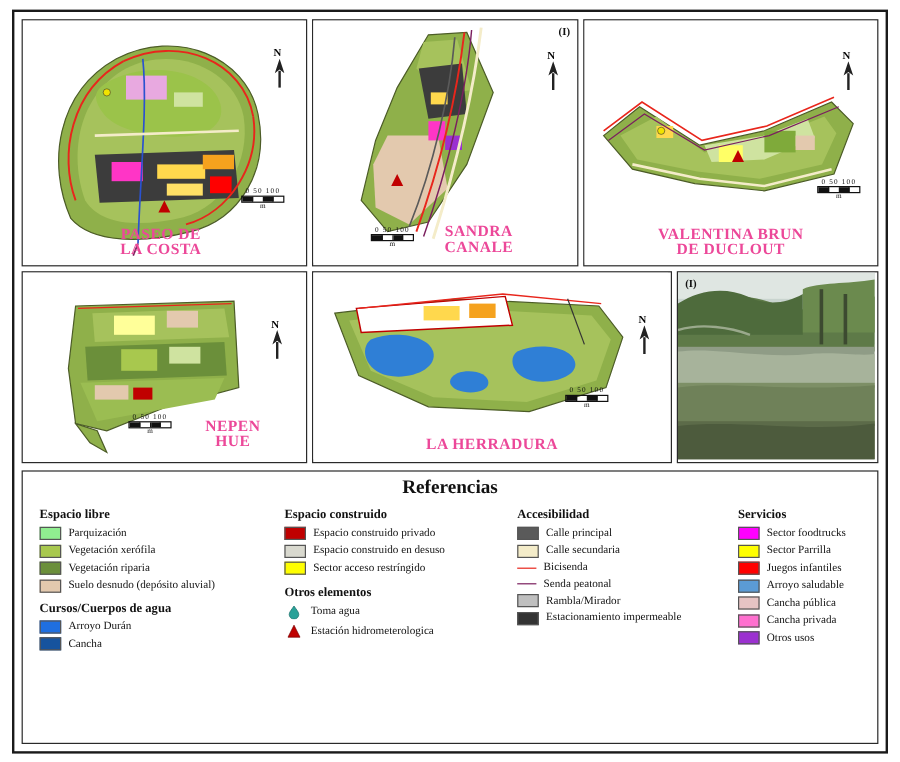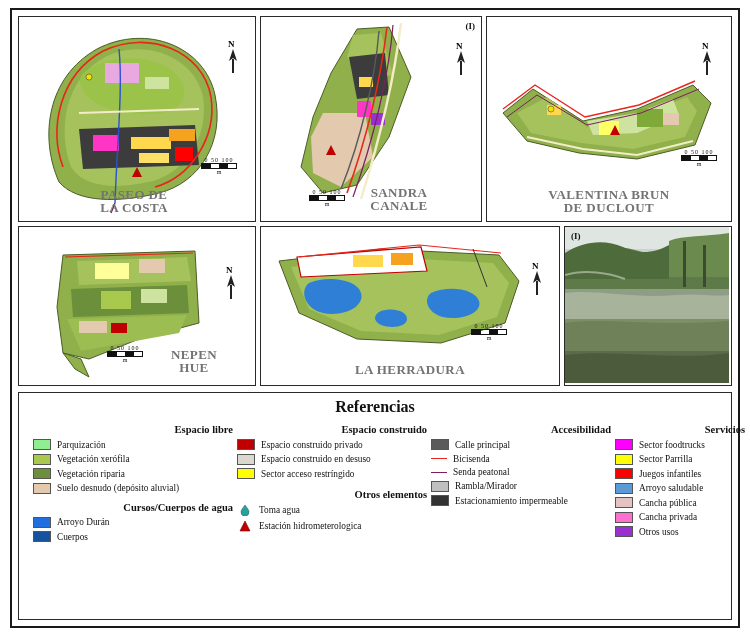--- a/index.html
+++ b/index.html
@@ -1,38 +1,38 @@
 <!DOCTYPE html>
 <html><head>
 <meta charset="utf-8">
 <style>
   html,body{margin:0;padding:0;background:#ffffff;}
   body{width:750px;height:635px;font-family:"Liberation Serif",serif;overflow:hidden;}
   #sheet{position:relative;width:750px;height:635px;background:#fff;}
   .frame{position:absolute;border:2px solid #1a1a1a;background:#fff;box-sizing:border-box;}
   
   .panel{position:absolute;border:1.5px solid #2a2a2a;background:#fff;box-sizing:border-box;overflow:hidden;}
-  .panel .title{position:absolute;font-weight:bold;font-size:13px;letter-spacing:.4px;color:#737373;text-align:center;line-height:1.05;}
+  .panel .title{position:absolute;font-weight:bold;font-size:13px;letter-spacing:.4px;color:#ec4899;text-align:center;line-height:1.05;}
   .tag{position:absolute;font-size:9px;font-weight:bold;color:#111;}
   
   .north{position:absolute;width:16px;height:34px;}
   .north .n{position:absolute;top:-2px;left:3px;font-size:9px;font-weight:bold;}
   .north svg{position:absolute;top:8px;left:0;}
   
   .scale{position:absolute;font-size:6px;color:#111;text-align:center;}
   .scale .nums{letter-spacing:1px;white-space:nowrap;}
   .scale .bar{height:4px;border:1px solid #111;display:flex;width:34px;}
   .scale .bar i{display:block;flex:1;border-right:1px solid #111;}
   .scale .bar i:last-child{border-right:none;}
   .scale .bar i.f{background:#111;}
   .scale .unit{font-size:6px;}
   
   .legend{position:absolute;border:1.5px solid #2a2a2a;background:#fff;box-sizing:border-box;}
   .legend-title{text-align:center;font-size:16px;font-weight:bold;color:#111;margin-top:5px;}
-  .legcols{display:flex;padding:6px 10px 0 14px;gap:4px;text-align:right;}
+  .legcols{display:flex;padding:6px 10px 0 14px;gap:4px;}
   .legcol{flex:1;}
   .leghead{font-size:10.5px;font-weight:bold;color:#111;margin:2px 0 4px 0;}
   .legitem{display:flex;align-items:center;margin-bottom:3.5px;}
   .sw{width:16px;height:9px;border:.6px solid #555;margin-right:6px;flex:none;}
   .ln{width:16px;height:0;border-top:1.6px solid #000;margin-right:6px;flex:none;}
   .legtxt{font-size:9.3px;color:#111;white-space:nowrap;}
   .icoslot{width:16px;height:12px;margin-right:6px;flex:none;display:flex;align-items:center;justify-content:center;}
 </style>
 </head>
 <body>
@@ -269,21 +269,21 @@
           <span class="legtxt">Suelo desnudo (depósito aluvial)</span>
         </div>
 
         <div class="leghead" style="margin-top:8px;">Cursos/Cuerpos de agua</div>
         <div class="legitem">
           <span class="sw" style="background:#1f6fe0"></span>
           <span class="legtxt">Arroyo Durán</span>
         </div>
         <div class="legitem">
           <span class="sw" style="background:#16539e"></span>
-          <span class="legtxt">Cuerpos</span>
+          <span class="legtxt">Cancha</span>
         </div>
       </div>
 
       <div class="legcol" style="flex:0 0 190px;">
         <div class="leghead">Espacio construido</div>
         <div class="legitem">
           <span class="sw" style="background:#c00000"></span>
           <span class="legtxt">Espacio construido privado</span>
         </div>
         <div class="legitem">
@@ -314,20 +314,24 @@
         </div>
       </div>
 
       <div class="legcol" style="flex:0 0 180px;">
         <div class="leghead">Accesibilidad</div>
         <div class="legitem">
           <span class="sw" style="background:#5a5a5a"></span>
           <span class="legtxt">Calle principal</span>
         </div>
         <div class="legitem">
+          <span class="sw" style="background:#f4ecc9"></span>
+          <span class="legtxt">Calle secundaria</span>
+        </div>
+        <div class="legitem">
           <span class="ln" style="border-top-color:#e8261c"></span>
           <span class="legtxt">Bicisenda</span>
         </div>
         <div class="legitem">
           <span class="ln" style="border-top-color:#7b1f5e"></span>
           <span class="legtxt">Senda peatonal</span>
         </div>
         <div class="legitem">
           <span class="sw" style="background:#bfbfbf"></span>
           <span class="legtxt">Rambla/Mirador</span>

